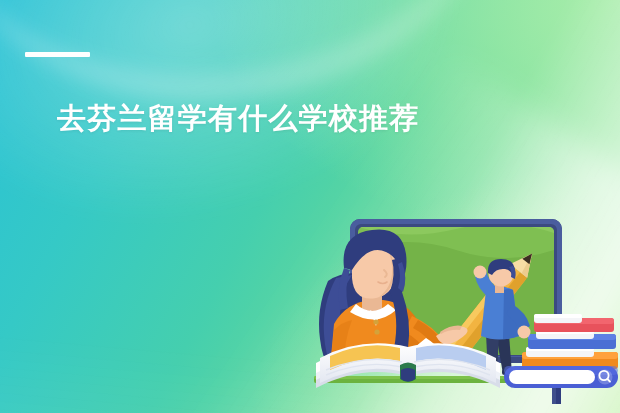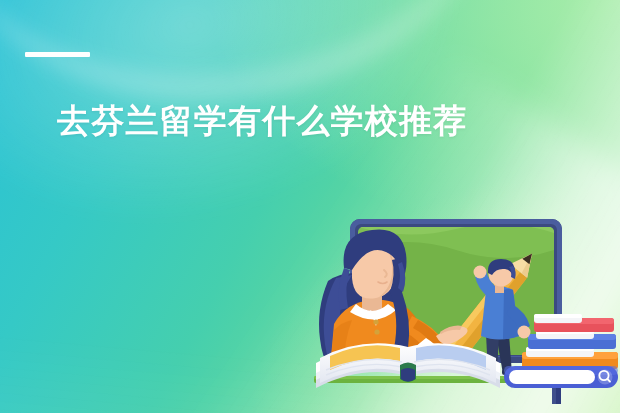--- a/index.html
+++ b/index.html
@@ -76,21 +76,21 @@
     left:25px; top:52px;
     width:65px; height:5px;
     background:#ffffff;
     border-radius:1px;
   }
   .headline {
     position:absolute;
     left:57px; top:100px;
     width:500px;
     color:#ffffff;
-    font-size:33px;
+    font-size:29px;
     font-weight:bold;
     letter-spacing:1.2px;
     line-height:1.25;
     white-space:nowrap;
     text-shadow:0 1px 3px rgba(0,0,0,0.08);
   }
 
   
   #illustration {
     position:absolute;

